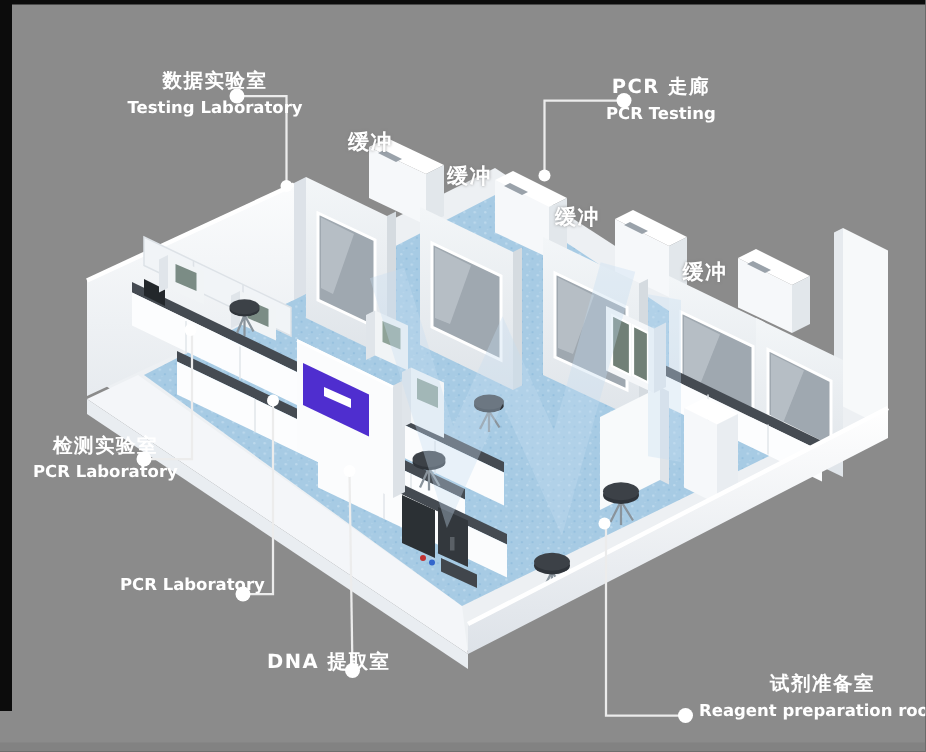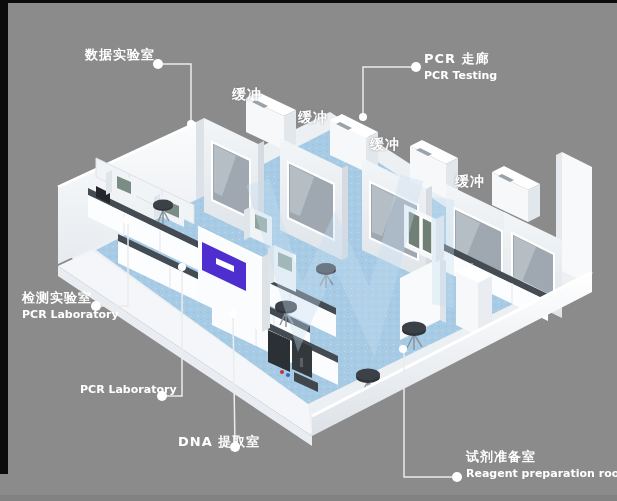--- a/index.html
+++ b/index.html
@@ -2,21 +2,21 @@
 <html><head>
 <meta charset="utf-8">
 <style>
   html,body{margin:0;padding:0;background:#555;}
   .stage{
     position:relative;width:617px;height:501px;overflow:hidden;
     background:#8b8b8b;
     font-family:"DejaVu Sans","Liberation Sans",sans-serif;
   }
   .stage svg{position:absolute;left:0;top:0;}
-  .callout{position:absolute;color:#fff;line-height:1.15;}
+  .callout{position:absolute;color:#fff;line-height:1.15;text-align:center;}
   .lbl-zh{font-size:13px;font-weight:bold;letter-spacing:1px;white-space:nowrap;display:block;}
   .lbl-en{font-size:11px;font-weight:bold;white-space:nowrap;display:block;margin-top:3px;}
   .buf{position:absolute;color:#fff;font-size:14px;font-weight:bold;letter-spacing:1px;white-space:nowrap;
        text-shadow:0 0 2px rgba(120,120,120,.8);}
 </style>
 </head>
 <body>
 
 <div class="stage">
 
@@ -296,23 +296,24 @@
 
     <g>
       <rect x="0" y="0" width="617" height="3" fill="#0c0c0c"></rect>
       <rect x="0" y="0" width="8" height="474" fill="#0c0c0c"></rect>
       <rect x="0" y="495" width="617" height="6" fill="#828282"></rect>
     </g>
   </svg>
 
   <div class="callout" style="left:85px;top:48px;">
     <span class="lbl-zh">数据实验室</span>
-  </div>
-
-  <div class="callout" style="left:424px;top:52px;">
+    <span class="lbl-en">Testing Laboratory</span>
+  </div>
+
+  <div class="callout" style="left:404px;top:52px;">
     <span class="lbl-zh">PCR 走廊</span>
     <span class="lbl-en">PCR Testing</span>
   </div>
 
   <div class="callout" style="left:22px;top:291px;">
     <span class="lbl-zh">检测实验室</span>
     <span class="lbl-en">PCR Laboratory</span>
   </div>
 
   <div class="callout" style="left:80px;top:381px;">

